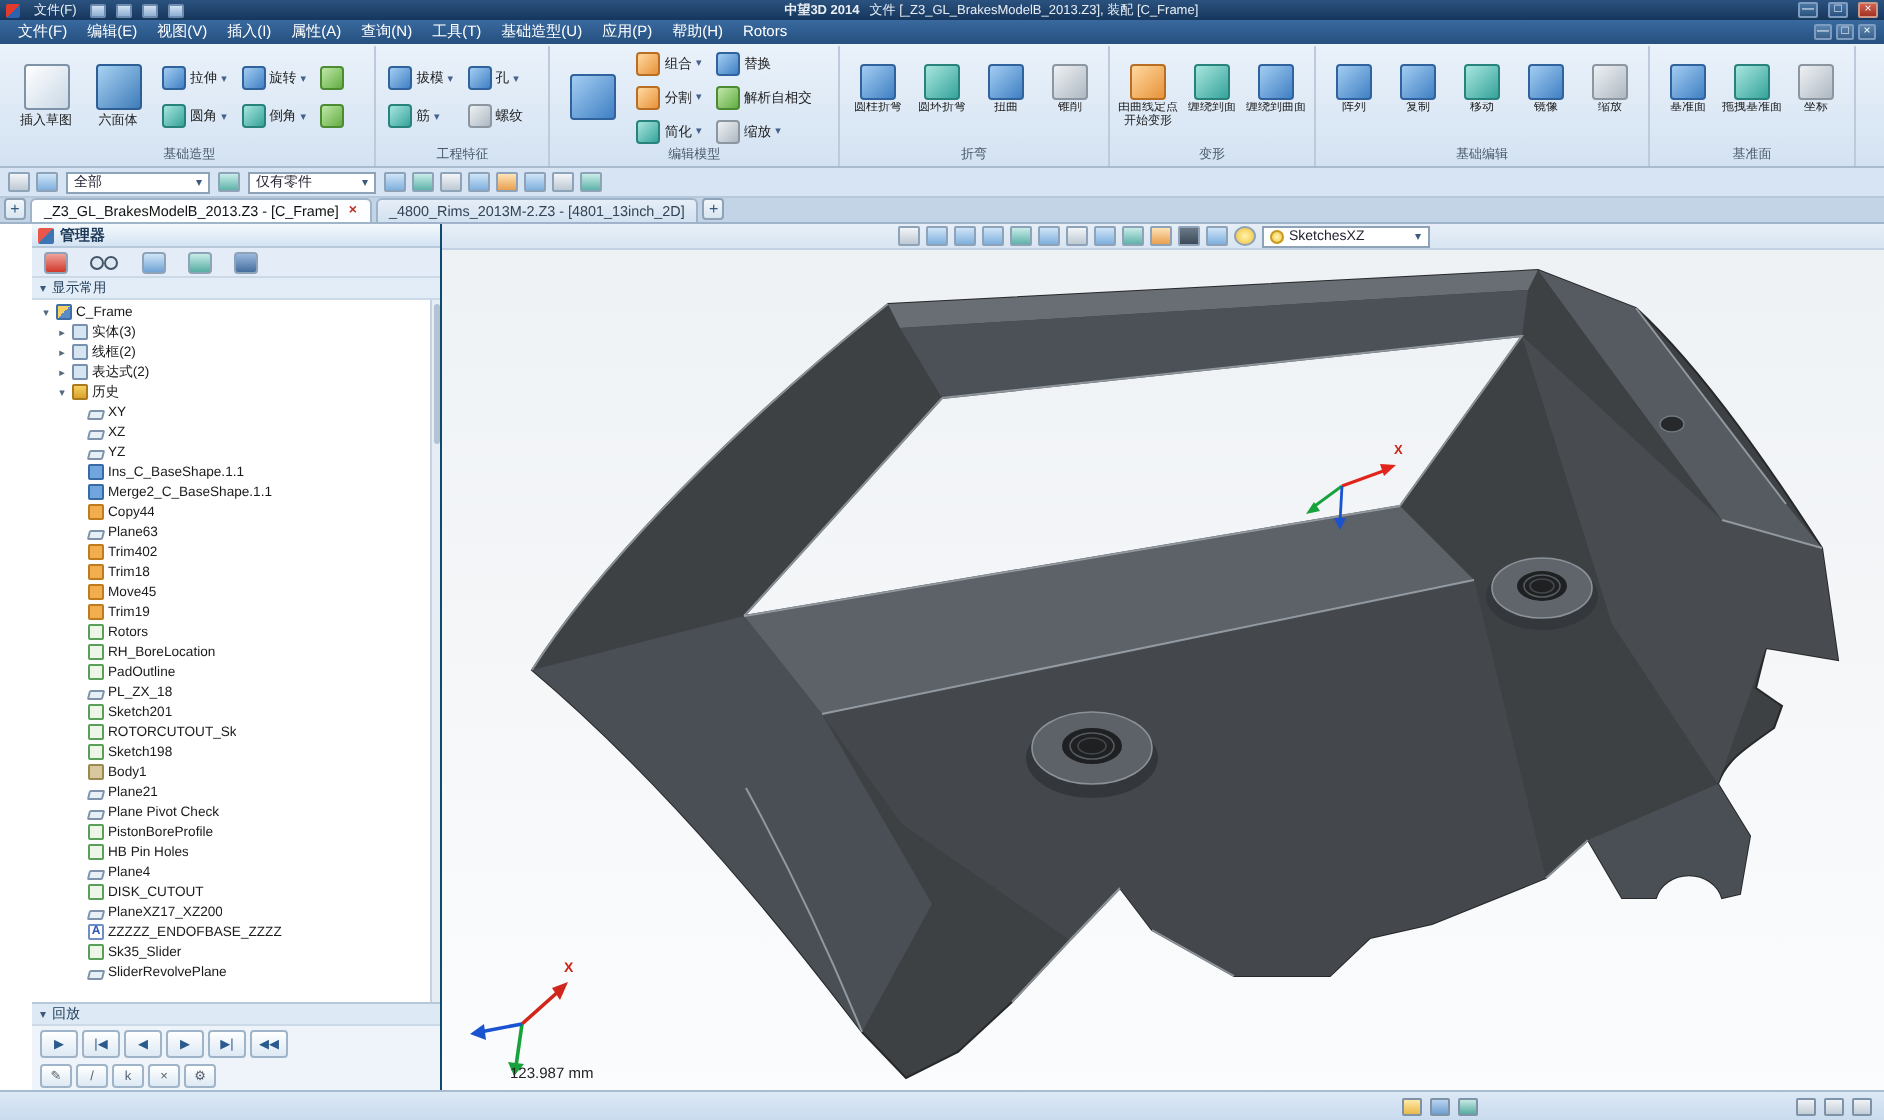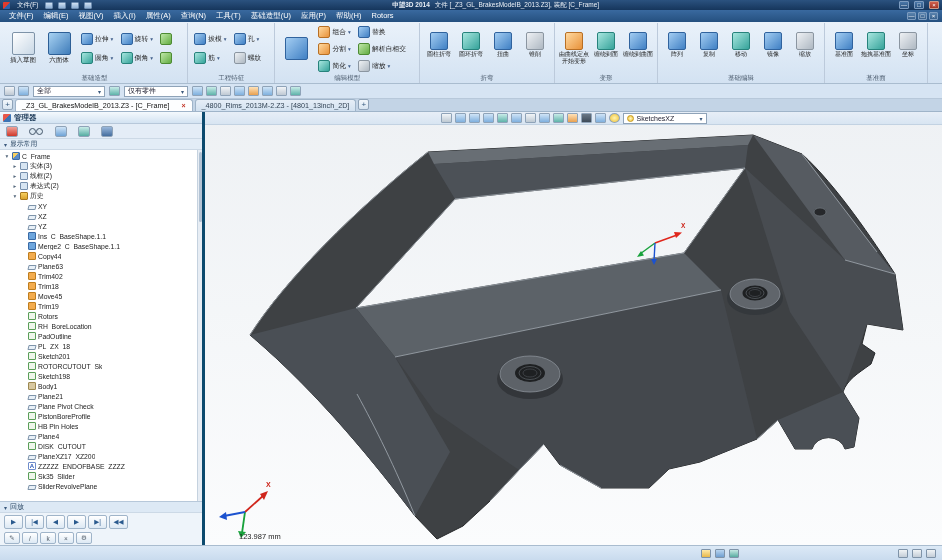--- a/index.html
+++ b/index.html
@@ -58,29 +58,29 @@
   .vi-orange { background:linear-gradient(#ffe2b8,#e8a050); }
   .vi-dark   { background:linear-gradient(#6b7886,#3d4a58); }
   .vi-yellow { background:radial-gradient(#fff3b0,#f0c030); border-radius:50%; }
   .combo { height:11px; background:#fff; border:1px solid #8fa3b8; display:flex; align-items:center; gap:3px; padding:0 3px; font-size:7px; color:#223; }
   .combo .cval { white-space:nowrap; }
   .cdown::after { content:"▾"; font-size:6px; color:#3c5a7e; }
 
   
   .tabrow { height:13px; background:#c3d4e6; display:flex; align-items:flex-end; gap:2px; padding:0 2px; font-size:7.2px; border-bottom:1px solid #9fb4c9; }
   .tab-add { width:11px; height:11px; border:1px solid #8fa3b8; border-radius:2px; background:linear-gradient(#f2f7fb,#d8e5f1); color:#35597e; text-align:center; line-height:10px; font-size:8px; margin-bottom:1px; }
-  .dtab { height:12px; display:flex; align-items:center; gap:12px; padding:0 6px; border:1px solid #9fb4c9; border-bottom:none; border-radius:3px 3px 0 0; background:linear-gradient(#e6eef7,#d2e1f0); color:#345; white-space:nowrap; }
+  .dtab { height:12px; display:flex; align-items:center; gap:5px; padding:0 6px; border:1px solid #9fb4c9; border-bottom:none; border-radius:3px 3px 0 0; background:linear-gradient(#e6eef7,#d2e1f0); color:#345; white-space:nowrap; }
   .dtab.active { background:#fdfeff; color:#111; }
   .tab-close { color:#c23325; font-weight:bold; font-size:7px; }
 
   
   .main { height:433px; display:flex; }
 
   
-  .sidebar { width:205px; background:#eef4fa; border-right:3px solid #0c4a6e; display:flex; flex-direction:column; }
+  .sidebar { width:205px; background:#eef4fa; border-right:1px solid #0c4a6e; display:flex; flex-direction:column;margin-left:16px; }
   .panel-header { height:12px; background:linear-gradient(#f4f9fd,#d3e3f2); border-bottom:1px solid #b7c8da; font-size:7.5px; color:#1d3a58; display:flex; align-items:center; gap:3px; padding:0 3px; font-weight:bold; }
   .ph-icon { width:8px; height:8px; border-radius:1px; background:linear-gradient(135deg,#e8574a 50%,#3c74b4 50%); }
   .mgr-icons { height:15px; display:flex; gap:11px; align-items:center; padding:0 6px; border-bottom:1px solid #ccd9e6; background:#e4edf7; }
   .mic { width:12px; height:11px; border:1px solid #8fa3b8; border-radius:2px; }
   .mi-red  { background:linear-gradient(#f0a29a,#d0392b); }
   .mi-blue { background:linear-gradient(#cfe4f7,#6fa3d6); }
   .mi-teal { background:linear-gradient(#c8ece8,#55aca2); }
   .mi-navy { background:linear-gradient(#9ab8dc,#456e9e); }
   .mi-glasses { border:none; background:none; position:relative; width:15px; height:10px; }
   .mi-glasses::before,.mi-glasses::after { content:""; position:absolute; top:2px; width:5px; height:5px; border:1.5px solid #44566a; border-radius:50%; background:#dce8f2; }

